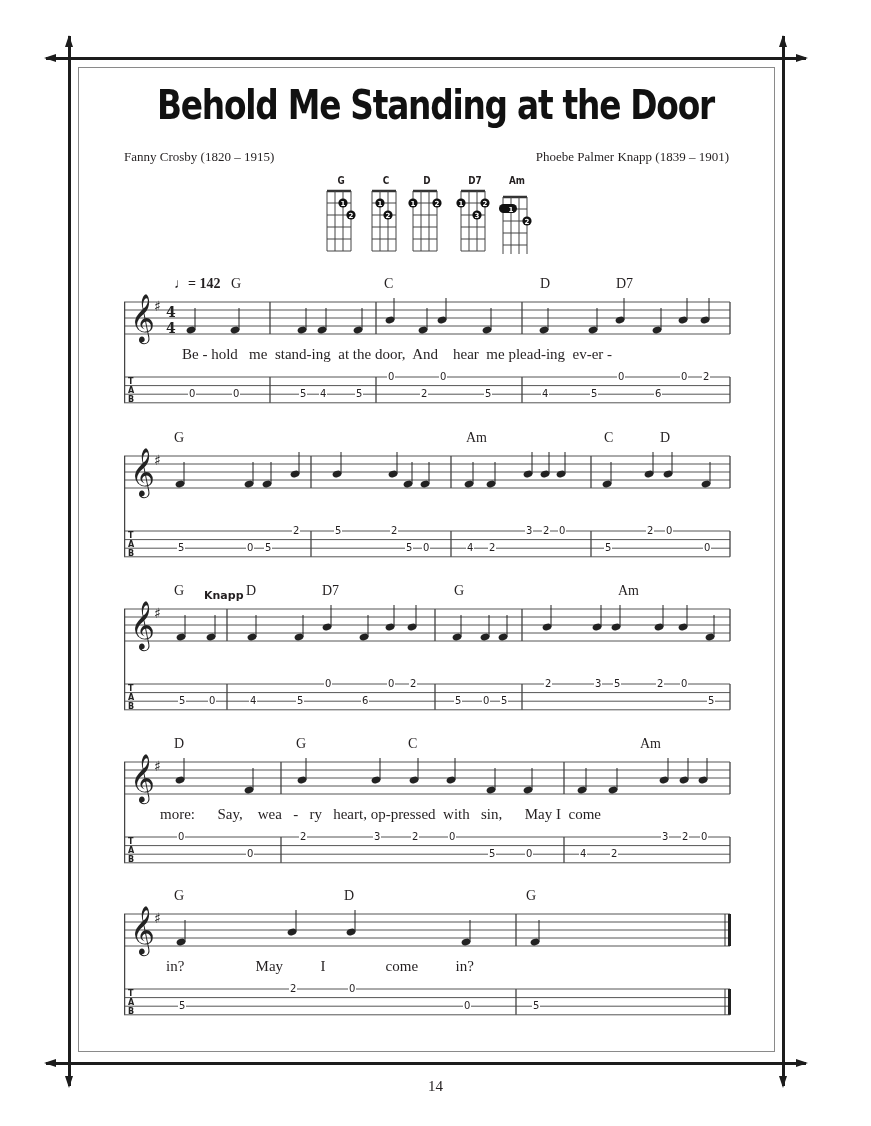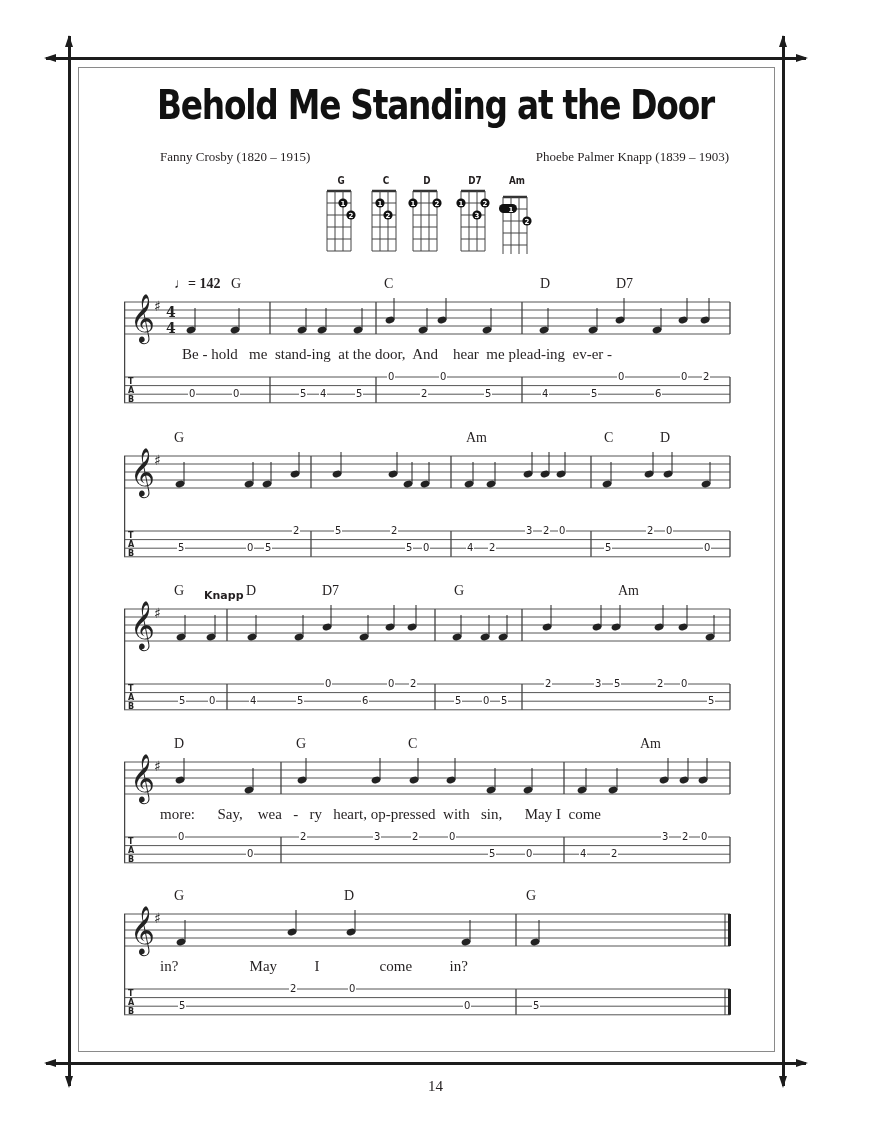--- a/index.html
+++ b/index.html
@@ -7,21 +7,21 @@
          font-family:"DejaVu Serif", serif; color:#231f20; }
   .abs { position:absolute; }
   .frame-h { position:absolute; height:3px; background:#1c1c1c; }
   .frame-v { position:absolute; width:3px; background:#1c1c1c; }
   .inner-box { position:absolute; left:78px; top:67px; width:697px; height:985px;
                border:1.5px solid #8a8a8a; box-sizing:border-box; }
   .title { position:absolute; left:0; width:871px; top:82px; text-align:center;
            font-family:"DejaVu Sans", sans-serif; font-weight:bold; font-size:40px;
            letter-spacing:-1.5px; transform:scaleX(0.82); transform-origin:center;
            color:#111; }
-  .credit { position:absolute; top:149px; font-size:13px; font-family:"Liberation Serif", serif;margin-left:36px; }
+  .credit { position:absolute; top:149px; font-size:13px; font-family:"Liberation Serif", serif; }
   .chord-diagram { position:absolute; top:174px; width:40px; height:80px; }
   .chord-name { position:absolute; top:0; left:0; width:100%; text-align:center;
                 font-family:"DejaVu Sans", sans-serif; font-weight:bold; font-size:11px;
                 transform:scaleX(0.8); }
   .system { position:absolute; left:124px; width:606px; height:150px; }
   .chord-sym { position:absolute; font-family:"Liberation Serif", serif; font-size:14px; top:-2px; }
   .lyric { position:absolute; font-family:"Liberation Serif", serif; font-size:15px; white-space:nowrap; }
   .tabnum { position:absolute; font-family:"DejaVu Sans", sans-serif; font-size:10px;
             background:#fff; padding:0 1px; line-height:10px; }
   .page-number { position:absolute; top:1078px; left:0; width:871px; text-align:center;
@@ -43,21 +43,21 @@
   <polygon points="783,1088 779,1076 787,1076" fill="#1c1c1c"></polygon>
   <polygon points="44,58 56,54 56,62" fill="#1c1c1c"></polygon>
   <polygon points="44,1063 56,1059 56,1067" fill="#1c1c1c"></polygon>
   <polygon points="808,58 796,54 796,62" fill="#1c1c1c"></polygon>
   <polygon points="808,1063 796,1059 796,1067" fill="#1c1c1c"></polygon>
 </svg>
 <div class="inner-box"></div>
 
 <div class="title">Behold Me Standing at the Door</div>
 <div class="credit" style="left:124px;">Fanny Crosby (1820 – 1915)</div>
-<div class="credit" style="right:142px;">Phoebe Palmer Knapp (1839 – 1903)</div>
+<div class="credit" style="right:142px;">Phoebe Palmer Knapp (1839 – 1901)</div>
 
 <div id="chord-diagrams">
     <div class="chord-diagram" style="left: 321px;">
       <div class="chord-name">G</div>
       <svg width="40" height="66" style="position: absolute; top: 14px; left: 0px;">
         <line x1="6" y1="3" x2="30" y2="3" stroke="#333" stroke-width="2.5"></line>
         <line x1="6" y1="15" x2="30" y2="15" stroke="#444" stroke-width="1"></line>
         <line x1="6" y1="27" x2="30" y2="27" stroke="#444" stroke-width="1"></line>
         <line x1="6" y1="39" x2="30" y2="39" stroke="#444" stroke-width="1"></line>
         <line x1="6" y1="51" x2="30" y2="51" stroke="#444" stroke-width="1"></line>
@@ -498,21 +498,21 @@
         <ellipse cx="227" cy="42" rx="4.5" ry="3.3" fill="#222" transform="rotate(-20 227 42)"></ellipse>
         <line x1="231" y1="42" x2="231" y2="20" stroke="#222" stroke-width="1"></line>
         <ellipse cx="342" cy="52" rx="4.5" ry="3.3" fill="#222" transform="rotate(-20 342 52)"></ellipse>
         <line x1="346" y1="52" x2="346" y2="30" stroke="#222" stroke-width="1"></line>
         <ellipse cx="411" cy="52" rx="4.5" ry="3.3" fill="#222" transform="rotate(-20 411 52)"></ellipse>
         <line x1="415" y1="52" x2="415" y2="30" stroke="#222" stroke-width="1"></line>
       </svg>
       <div class="chord-sym" style="left: 50px;">G</div>
       <div class="chord-sym" style="left: 220px;">D</div>
       <div class="chord-sym" style="left: 402px;">G</div>
-      <div class="lyric" style="left: 36px; top: 68px; white-space: pre;">in?                   May          I                come          in?</div>
+      <div class="lyric" style="left: 42px; top: 68px; white-space: pre;">in?                   May          I                come          in?</div>
       <div class="tabnum" style="left: 54px; top: 111.2px;">5</div>
       <div class="tabnum" style="left: 165px; top: 94px;">2</div>
       <div class="tabnum" style="left: 224px; top: 94px;">0</div>
       <div class="tabnum" style="left: 339px; top: 111.2px;">0</div>
       <div class="tabnum" style="left: 408px; top: 111.2px;">5</div>
     </div>
   </div>
 
 <div class="page-number">14</div>
 

